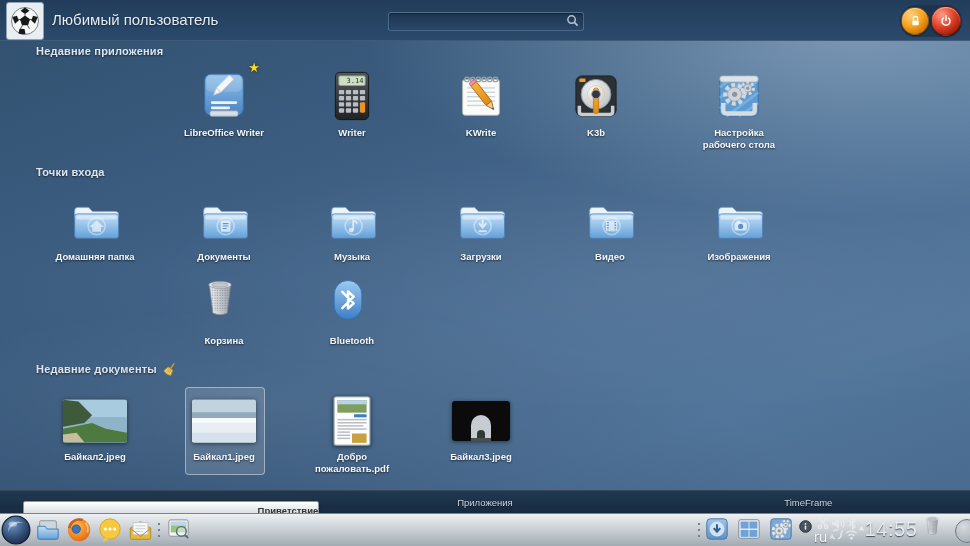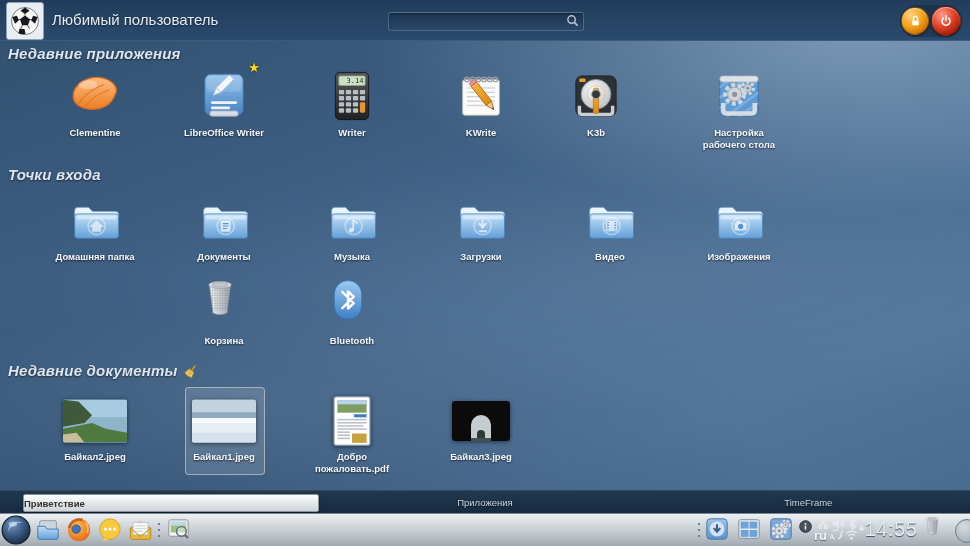--- a/index.html
+++ b/index.html
@@ -22,53 +22,53 @@
     background:linear-gradient(rgba(12,28,48,.30),rgba(45,75,110,.30));outline:none;color:#e8eef5;
     font:11px "Liberation Sans",sans-serif;padding:0 22px 0 6px;box-shadow:inset 0 1px 2px rgba(0,0,0,.35);}
   .mag{position:absolute;right:5px;top:3px;}
   .sysbtns{position:absolute;right:8px;top:5px;width:62px;height:32px;border-radius:16px;
     background:rgba(10,22,38,.30);display:flex;align-items:center;justify-content:center;gap:2px;}
   .rbtn{width:26px;height:26px;border-radius:50%;border:1px solid rgba(0,0,0,.4);display:flex;align-items:center;justify-content:center;
     box-shadow:0 1px 2px rgba(0,0,0,.5), inset 0 1px 1px rgba(255,255,255,.5);cursor:pointer;}
   .lock{background:radial-gradient(circle at 35% 28%,#ffd182,#f5a31c 45%,#cf7203 78%,#a35a02);}
   .power{width:28px;height:28px;background:radial-gradient(circle at 35% 28%,#ff9d88,#df4128 45%,#9c1c09 80%,#7c1305);}
   
-  .sect{position:absolute;left:8px;font-weight:bold;font-size:15px;color:#dce6f0;
-    text-shadow:0 1px 2px rgba(0,0,0,.6);letter-spacing:.2px;display:flex;align-items:center;gap:6px;font-style:italic;}
+  .sect{position:absolute;left:36px;font-weight:bold;font-size:11px;color:#dce6f0;
+    text-shadow:0 1px 2px rgba(0,0,0,.6);letter-spacing:.2px;display:flex;align-items:center;gap:6px;}
   
   .item{position:absolute;width:120px;text-align:center;cursor:pointer;}
   .ibox{height:60px;display:flex;align-items:flex-end;justify-content:center;position:relative;}
   .ibox.f{height:54px;}
   .lbl{display:block;margin:3px auto 0;width:94px;font-weight:bold;font-size:9.5px;line-height:1.25;
     color:#f4f8fc;text-shadow:0 1px 2px rgba(0,0,0,.65);}
   .fav{position:absolute;top:-4px;right:24px;font-size:13px;color:#ffd918;text-shadow:0 0 3px rgba(0,0,0,.55);}
   .thumb{border-radius:3px;overflow:hidden;box-shadow:0 1px 4px rgba(0,0,0,.5);line-height:0;}
   .doc .ibox{height:54px;align-items:center;}
   .doc.selected::before{content:"";position:absolute;left:21px;top:-7px;width:78px;height:86px;
     background:rgba(255,255,255,.13);border:1px solid rgba(255,255,255,.42);border-radius:4px;}
   .doc>*{position:relative;}
   
   .tabbar{position:absolute;left:0;top:490px;right:0;height:23px;display:flex;
     background:linear-gradient(#20394f,#16293f);border-top:1px solid rgba(255,255,255,.14);}
   .tabcell{flex:1;position:relative;display:flex;align-items:center;justify-content:center;cursor:pointer;}
   .tablbl{font-size:9.5px;color:#c9d4df;text-shadow:0 1px 1px rgba(0,0,0,.6);}
-  .tab-active{position:absolute;left:23px;right:4px;top:3px;height:16px;border:1px solid #8b949c;border-radius:2px;
+  .tab-active{position:absolute;left:23px;right:4px;top:10px;height:16px;border:1px solid #8b949c;border-radius:2px;
     background:linear-gradient(#ffffff,#e7eaec 45%,#cfd4d8);box-shadow:0 1px 2px rgba(0,0,0,.45);
-    display:flex;align-items:center;justify-content:flex-start;}
+    display:flex;align-items:center;justify-content:flex-end;}
   .tab-active .tablbl{color:#333;font-weight:bold;text-shadow:none;}
   
   .taskbar{position:absolute;left:0;top:513px;right:0;height:33px;
     background:linear-gradient(180deg,#eef1f3,#d6dbdf 30%,#bcc3c9 65%,#9fa8af);border-top:1px solid #77848f;}
   .tb{position:absolute;cursor:pointer;line-height:0;}
   .sep{position:absolute;width:4px;height:16px;top:521px;
     background-image:radial-gradient(circle,#75808a 1px,rgba(0,0,0,0) 1.3px);background-size:4px 6px;background-repeat:repeat-y;}
   .clock{position:absolute;left:860px;top:513px;width:62px;height:33px;line-height:33px;text-align:center;
     font-size:20px;color:#e6ebef;letter-spacing:.5px;cursor:pointer;
     text-shadow:0 1px 1px rgba(40,55,75,.85),0 0 2px rgba(255,255,255,.25);}
-  .kbd{position:absolute;left:814px;top:528px;font-size:13px;font-weight:bold;color:#f2f6f9;
+  .kbd{position:absolute;left:814px;top:528px;font-size:15px;font-weight:normal;color:#f2f6f9;
     text-shadow:0 1px 1px rgba(0,0,0,.5);cursor:pointer;}
   .cashew{position:absolute;right:-9px;top:519px;width:22px;height:22px;border-radius:50%;cursor:pointer;
     background:radial-gradient(circle at 35% 30%,#d6dce1,#9aa3ab);border:1px solid #6f7a84;}
   .hidden-defs{position:absolute;width:0;height:0;overflow:hidden;}
 </style>
 </head>
 <body>
 
 <svg class="hidden-defs" aria-hidden="true">
   <defs>
@@ -300,28 +300,20 @@
         <svg width="16" height="16" viewBox="0 0 28 28">
           <path d="M9.5 9 a7 7 0 1 0 9 0" stroke="#fff" stroke-width="2.6" fill="none" stroke-linecap="round"></path>
           <line x1="14" y1="5" x2="14" y2="13" stroke="#fff" stroke-width="2.6" stroke-linecap="round"></line>
         </svg>
       </div>
     </div>
   </div>
 
   <div class="sect" style="top:45px">Недавние приложения</div>
 
-  <div class="item" style="left:35px;top:64px">
-    <div class="ibox">
-        <svg width="56" height="56" viewBox="0 0 64 64">
-          <use href="#s-clem"></use>
-        </svg>
-      </div>
-    <span class="lbl">Clementine</span>
-  </div>
   <div class="item" style="left:164px;top:64px">
     <span class="fav">★</span>
     <div class="ibox">
         <svg width="56" height="56" viewBox="0 0 64 64">
           <use href="#s-writer"></use>
         </svg>
       </div>
     <span class="lbl">LibreOffice Writer</span>
   </div>
   <div class="item" style="left:292px;top:64px">

